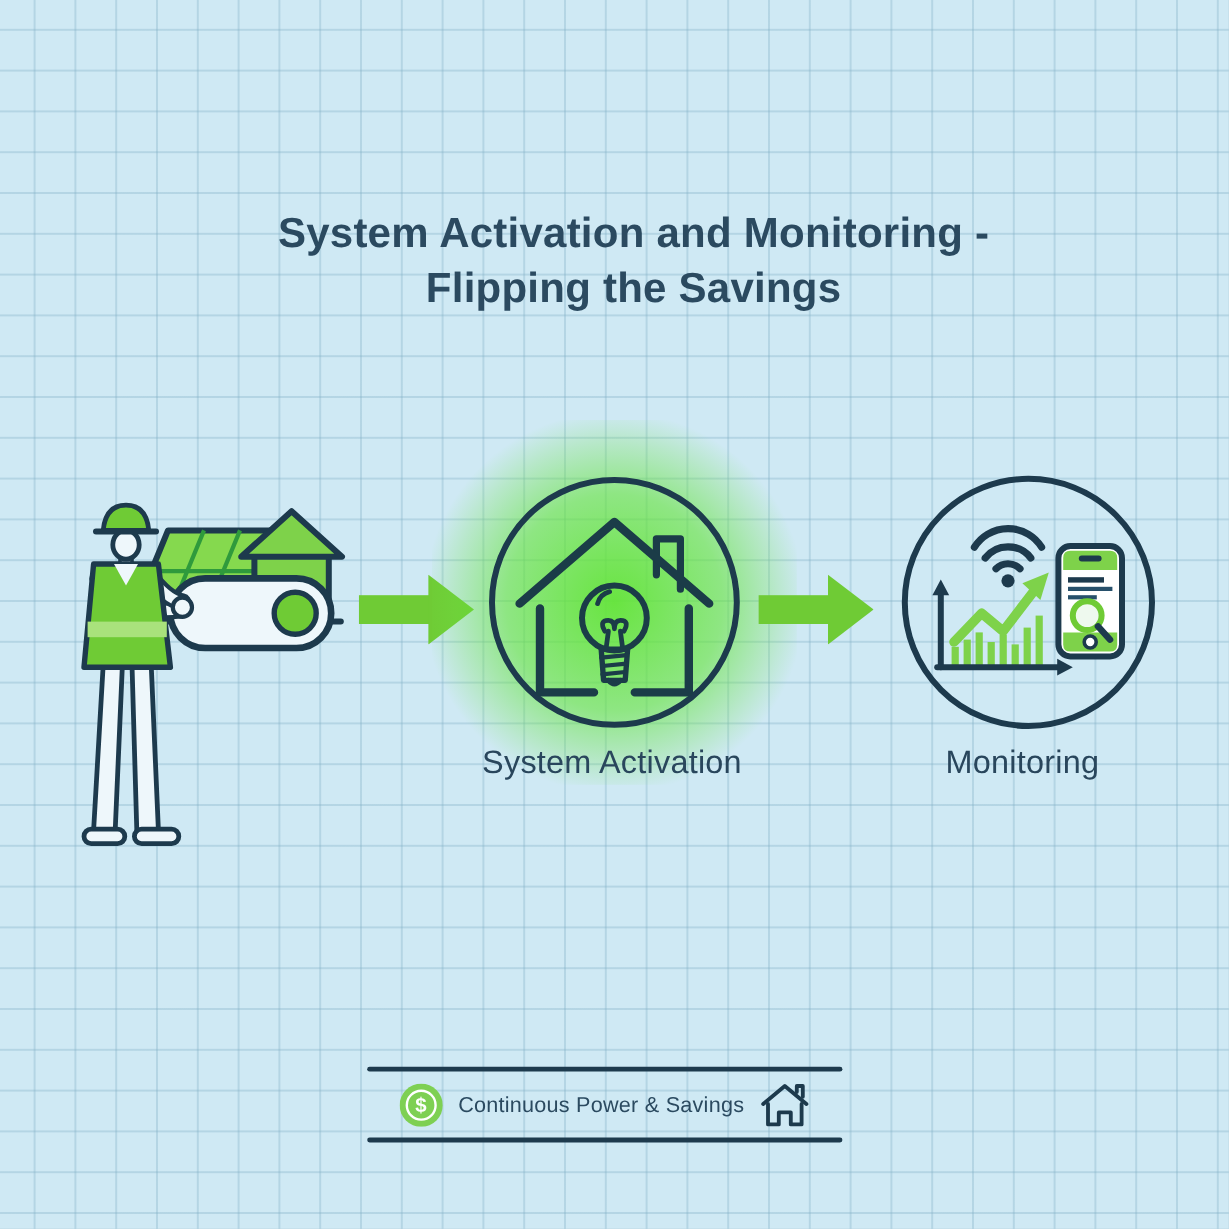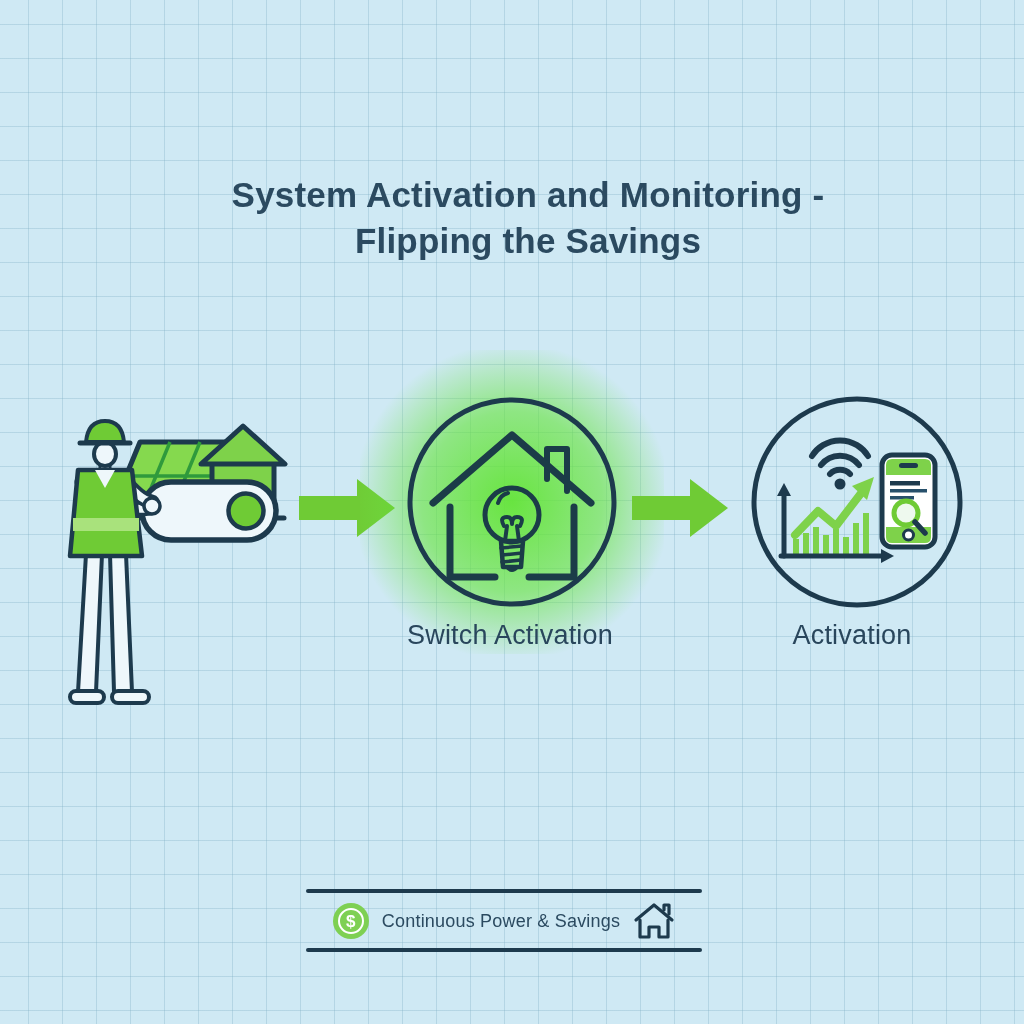--- a/index.html
+++ b/index.html
@@ -213,22 +213,22 @@
       <path d="M138,144 q0,6 6,6 h33 q6,0 6,-6 v-10 h-45 Z" fill="#7ed24a"></path>
       <circle cx="160.5" cy="142" r="5" fill="#ffffff" stroke="#1d3a4d" stroke-width="3"></circle>
       <rect x="142" y="88" width="30" height="4.5" fill="#1d3a4d"></rect>
       <rect x="142" y="96" width="37" height="3.5" fill="#27506b"></rect>
       <rect x="142" y="103" width="24" height="3.5" fill="#27506b"></rect>
       <circle cx="158" cy="120" r="12" fill="#eef9ee" stroke="#6fcb35" stroke-width="5"></circle>
       <line x1="167" y1="129" x2="177" y2="140" stroke="#1d3a4d" stroke-width="5.5" stroke-linecap="round"></line>
     </g>
   </svg>
 
-  <div id="label-activation" class="stage-label">Switch Activation</div>
-  <div id="label-monitoring" class="stage-label">Activation</div>
+  <div id="label-activation" class="stage-label">System Activation</div>
+  <div id="label-monitoring" class="stage-label">Monitoring</div>
 
   <div id="banner-line-top" class="banner-line" style="background:#1d3a4d;"></div>
   <div class="banner-content">
     <span class="coin" style="background:#7ed053;">
       <span class="coin-inner">$</span>
     </span>
     <span class="banner-text">Continuous Power &amp; Savings</span>
     <svg width="42" height="40" viewBox="0 0 42 40" fill="none" stroke="#1d3a4d" stroke-width="3.2" stroke-linecap="round" stroke-linejoin="round">
       <path d="M3,19 L21,4 L39,19"></path>
       <path d="M31,9 V4 h5 v9"></path>

